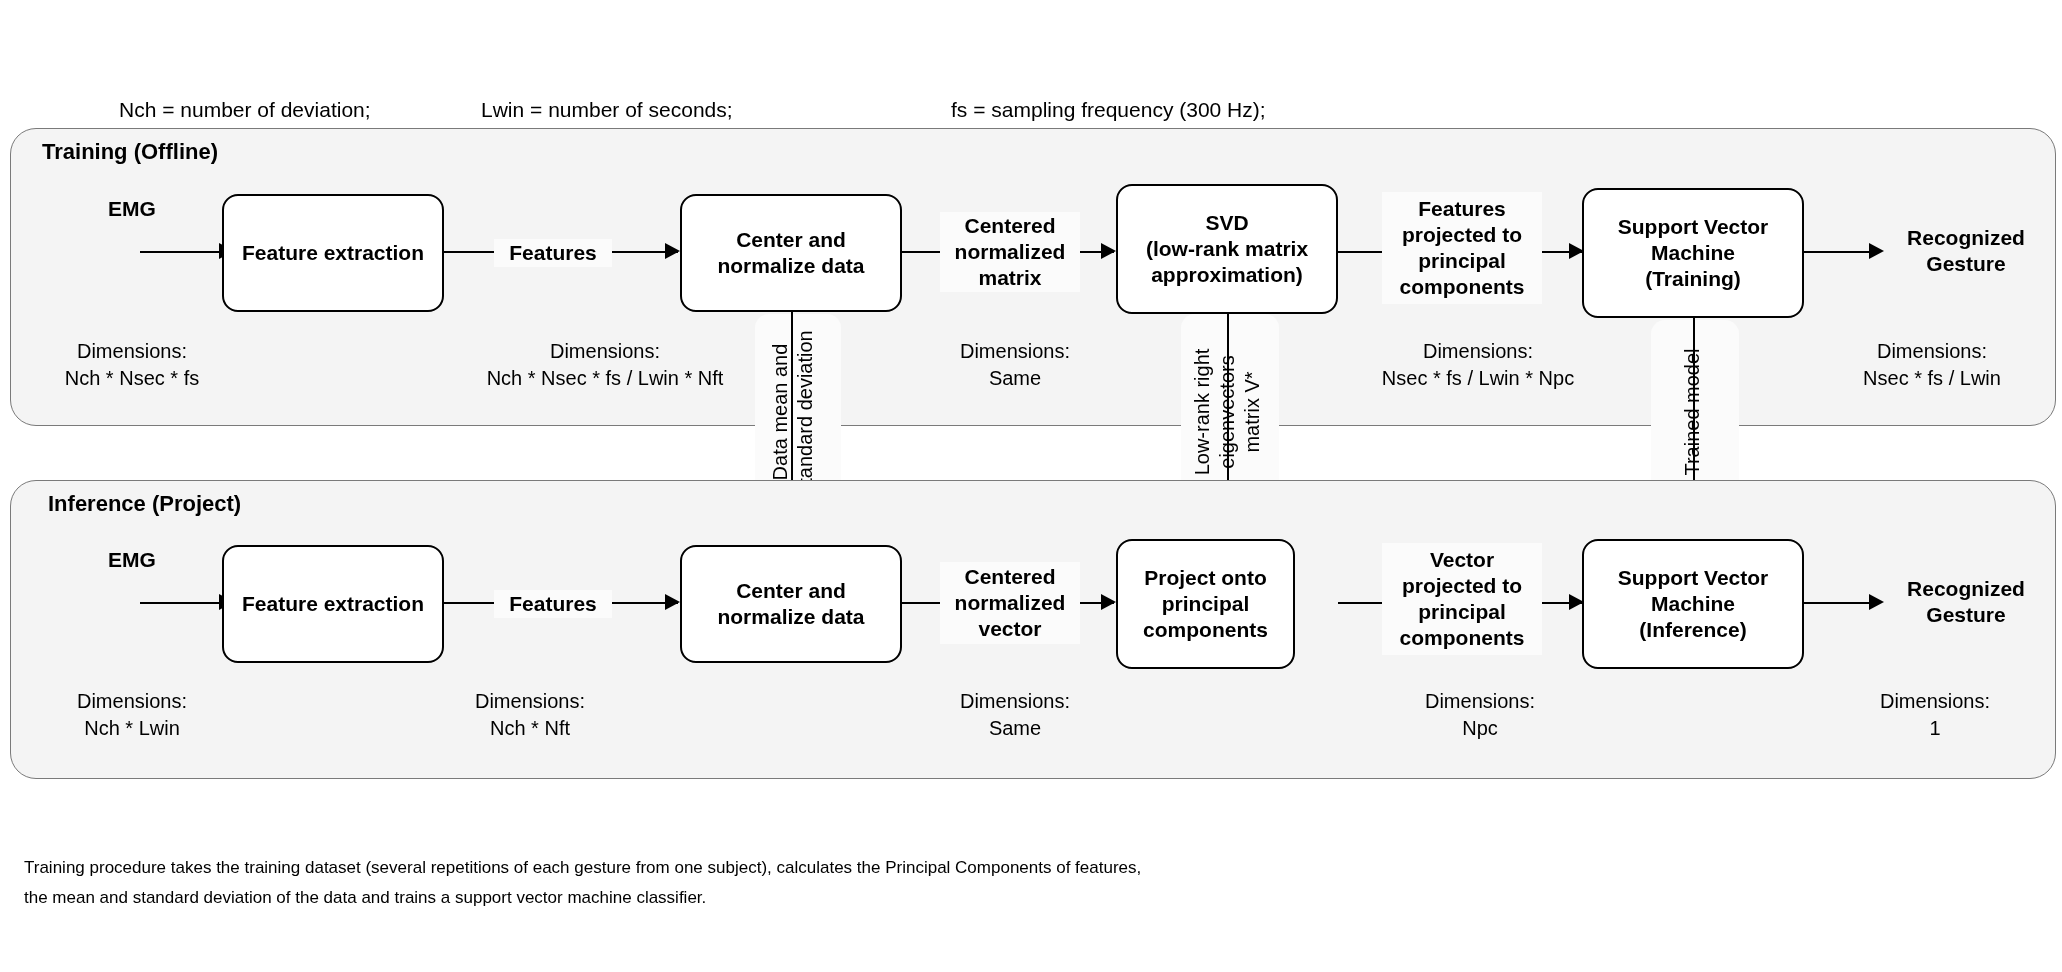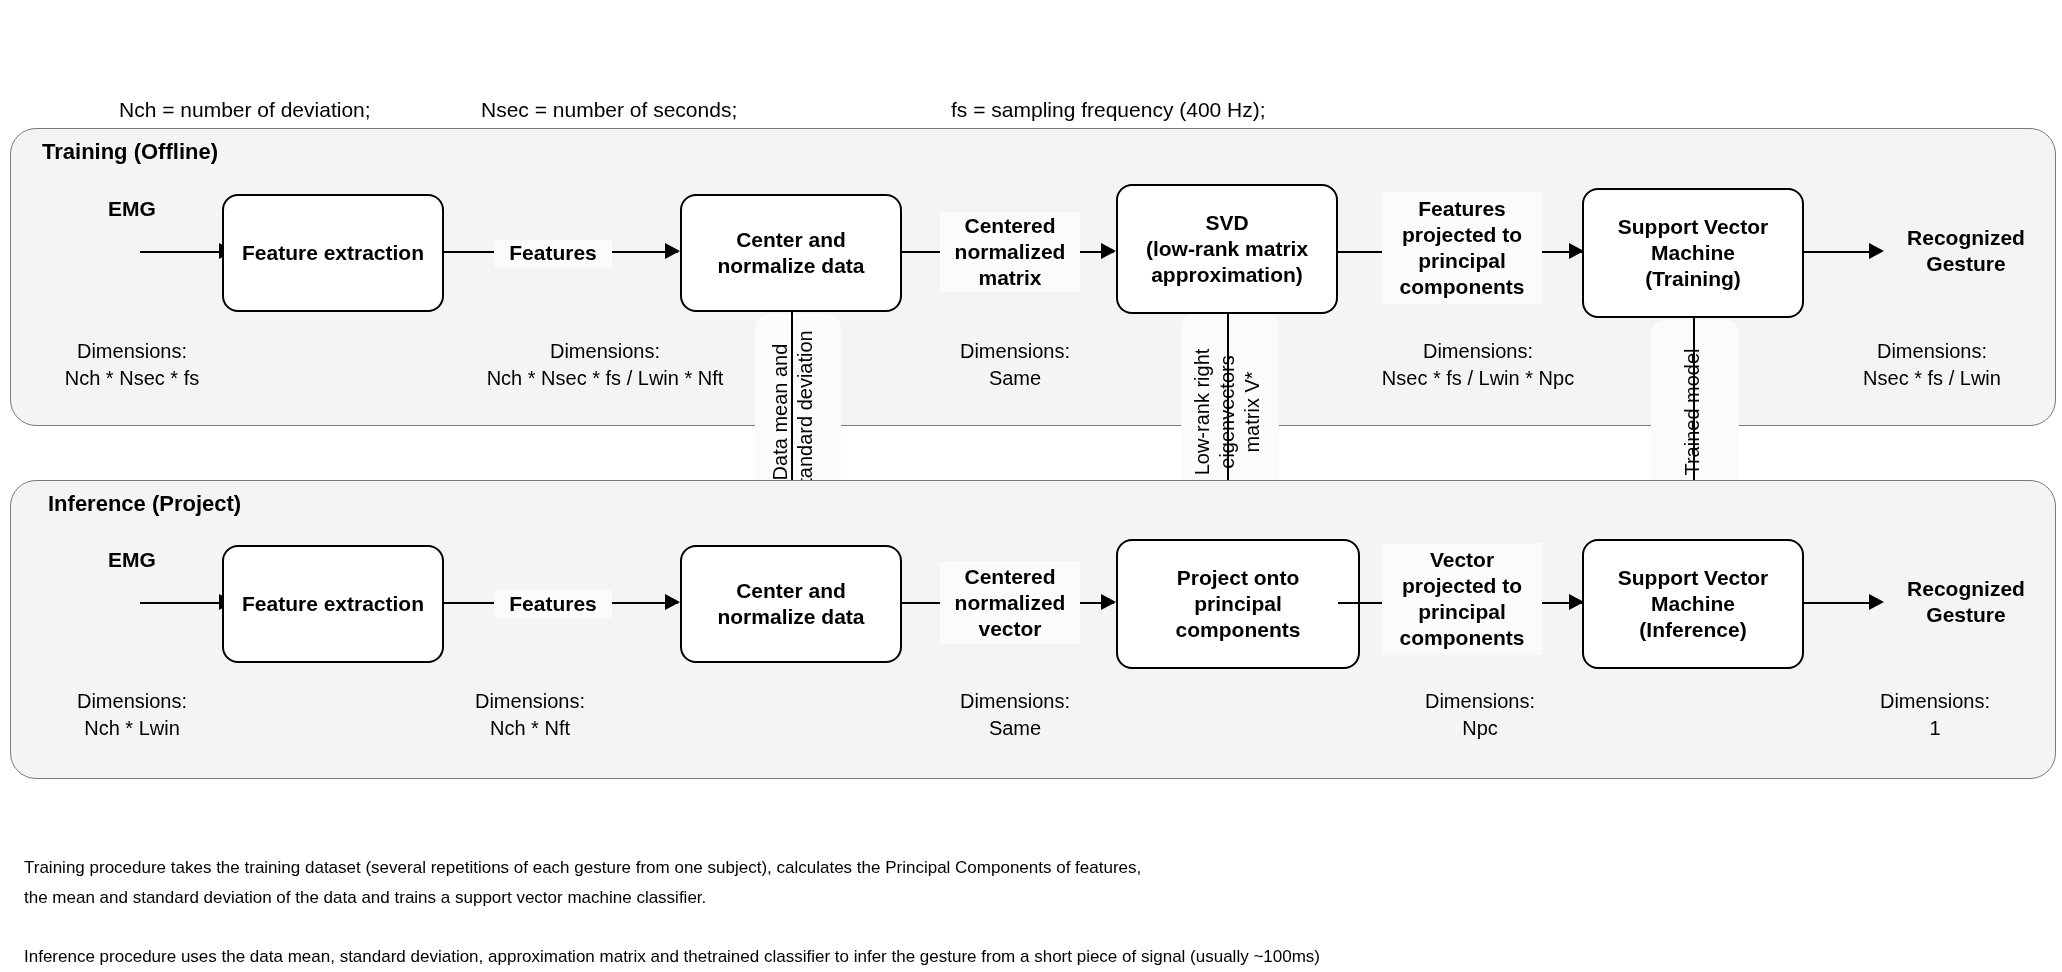--- a/index.html
+++ b/index.html
@@ -155,21 +155,21 @@
     white-space: pre-line;
   }
 </style>
 </head>
 <body>
 
 <div id="canvas">
 
   <div class="legend">
     <span class="legend-row">
-      <span class="legend-col lc1">Nch = number of deviation;</span><span class="legend-col lc2">Nsec = number of seconds;</span><span class="legend-col lc3">fs = sampling frequency (400 Hz);</span>
+      <span class="legend-col lc1">Nch = number of deviation;</span><span class="legend-col lc2">Lwin = number of seconds;</span><span class="legend-col lc3">fs = sampling frequency (300 Hz);</span>
     </span>
     <span class="legend-row">
       <span class="legend-col lc1">Nft = number of features;</span><span class="legend-col">Npc = number of saved principal components; (Npc &lt; Nch * Nft)</span>
     </span>
     <span class="legend-row">
       <span class="legend-col">Lwin = length of the feature extraction window;</span>
     </span>
   </div>
 
   <div class="phase" id="phase-training"></div>
@@ -259,21 +259,21 @@
 
   <div class="node" style="left:680px; top:545px; width:222px; height:118px;">Center and
 normalize data</div>
 
   <div class="hline" style="left:902px; top:602px; width:212px;"></div>
   <div class="edge-label" style="left:940px; top:562px; width:140px; height:82px;">Centered
 normalized
 vector</div>
   <div class="arrow-right" style="left:1101px; top:594px;"></div>
 
-  <div class="node" style="left:1116px; top:539px; width:244px; height:130px;">Project onto
+  <div class="node" style="left:1116px; top:539px; width:179px; height:130px;">Project onto
 principal
 components</div>
 
   <div class="hline" style="left:1338px; top:602px; width:244px;"></div>
   <div class="edge-label" style="left:1382px; top:543px; width:160px; height:112px;">Vector
 projected to
 principal
 components</div>
   <div class="arrow-right" style="left:1569px; top:594px;"></div>
 
@@ -292,15 +292,14 @@
 Nch * Nft</div>
   <div class="dims" style="left:910px; top:688px; width:210px;">Dimensions:
 Same</div>
   <div class="dims" style="left:1350px; top:688px; width:260px;">Dimensions:
 Npc</div>
   <div class="dims" style="left:1835px; top:688px; width:200px;">Dimensions:
 1</div>
 
   <div class="note" style="left:24px; top:853px; width:2020px;">Training procedure takes the training dataset (several repetitions of each gesture from one subject), calculates the Principal Components of features,
 the mean and standard deviation of the data and trains a support vector machine classifier.</div>
-  <div class="note" style="left:24px; top:942px; width:2030px;">Inference procedure uses the data mean, standard deviation, approximation matrix and thetrained classifier to infer the gesture from a short piece of signal (usually ~100ms)</div>
 
 </div>
 
 </body></html>

